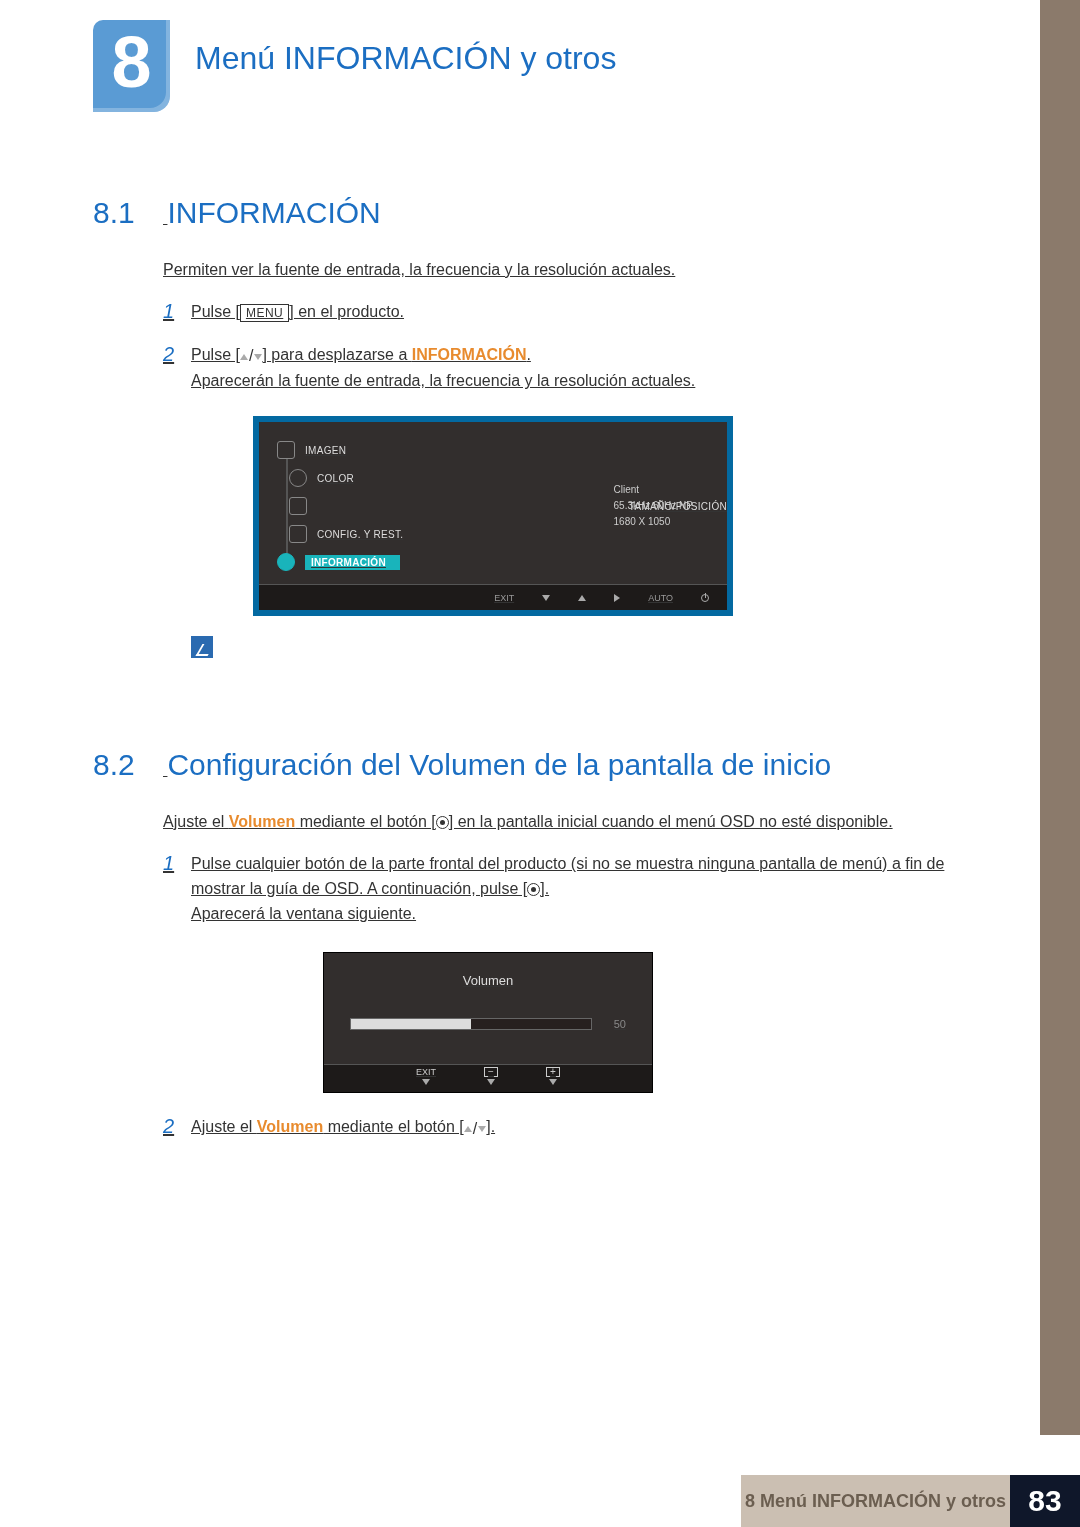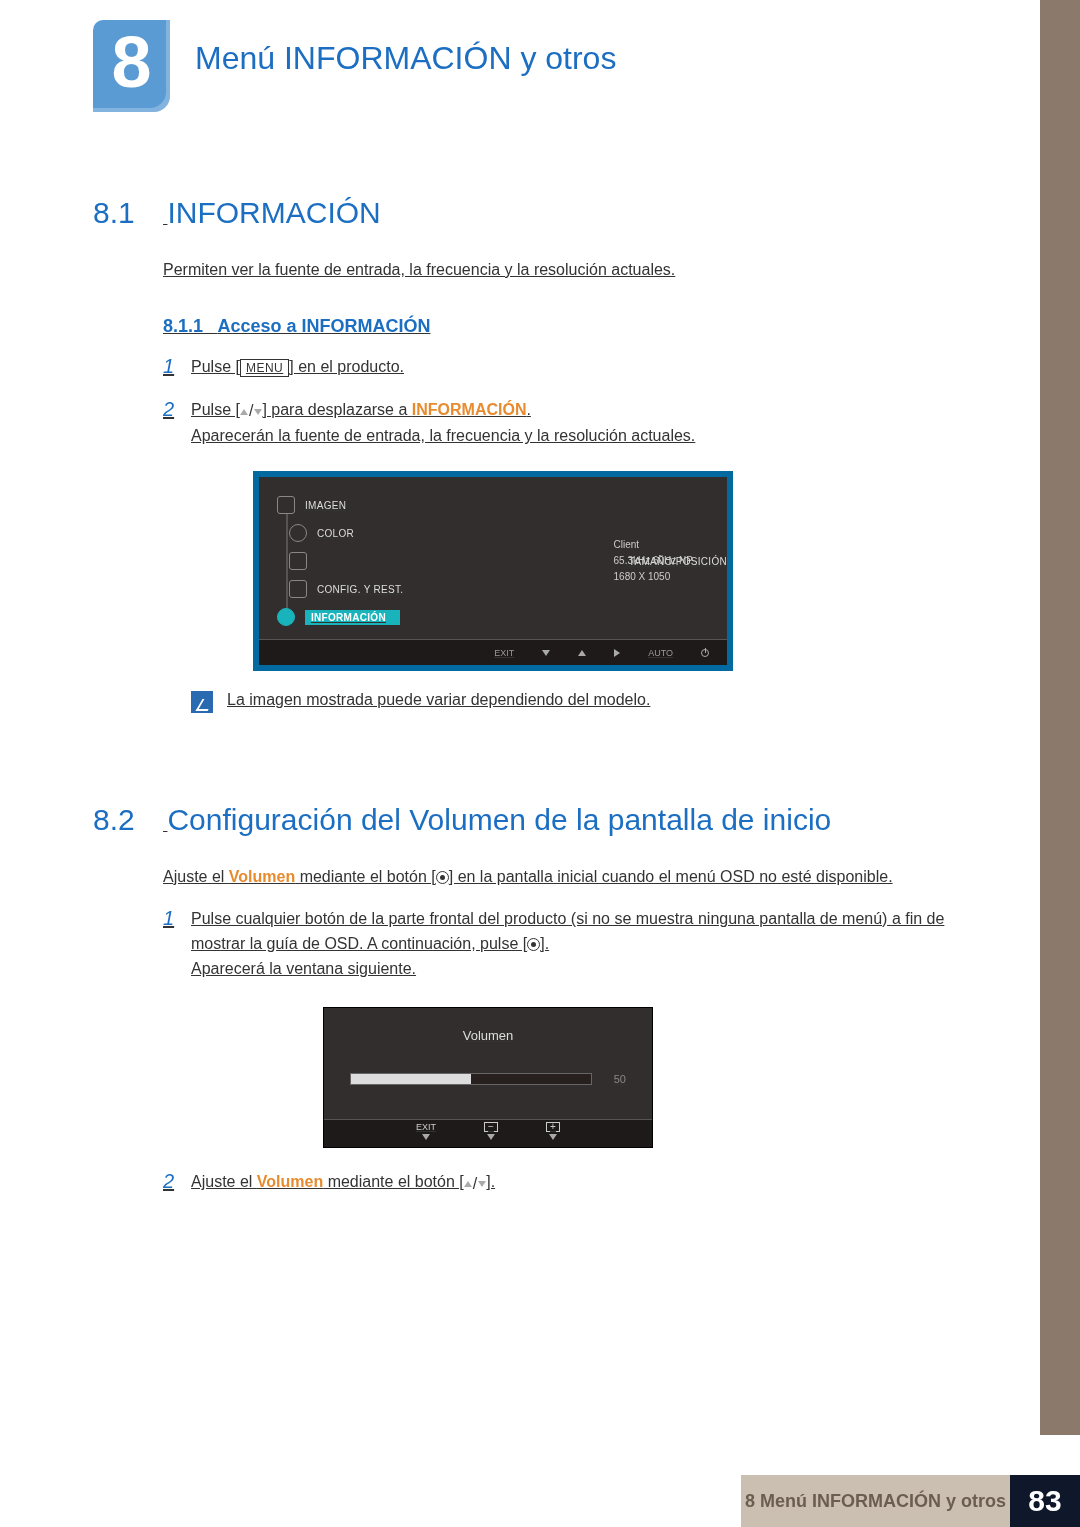--- a/index.html
+++ b/index.html
@@ -113,24 +113,20 @@
 <div class="chapter-title">Menú INFORMACIÓN y otros</div>
 
 <div class="content">
 
   <div>
     <span class="sec-num">8.1</span>
     <span class="sec-title">INFORMACIÓN</span>
   </div>
   <div class="body-text">Permiten ver la fuente de entrada, la frecuencia y la resolución actuales.</div>
 
-  <div class="subhead">
-    <span>8.1.1</span>&nbsp;&nbsp;
-    <span>Acceso a INFORMACIÓN</span>
-  </div>
 
   <div class="steps">
     <div class="step">
       <div class="step-num">1</div>
       <div class="step-text">
         <span>Pulse [</span><span class="menu-key">MENU</span><span>] en el producto.</span>
       </div>
     </div>
     <div class="step">
       <div class="step-num">2</div>
@@ -178,21 +174,20 @@
         <span class="tri-up"></span>
         <span class="play"></span>
         <span>AUTO</span>
         <span class="pwr"></span>
       </div>
     </div>
   </div>
 
   <div class="note-row">
     <div class="note-icon"></div>
-    <div class="note-text">La imagen mostrada puede variar dependiendo del modelo.</div>
   </div>
 
   <div class="sec2">
     <span class="sec-num">8.2</span>
     <span class="sec-title">Configuración del Volumen de la pantalla de inicio</span>
   </div>
 
   <div class="body-text">
     <span>Ajuste el </span><span class="orange">Volumen</span><span> mediante el botón [</span><span class="target-btn"></span><span>] en la pantalla inicial cuando el menú OSD no esté disponible.</span>
   </div>

